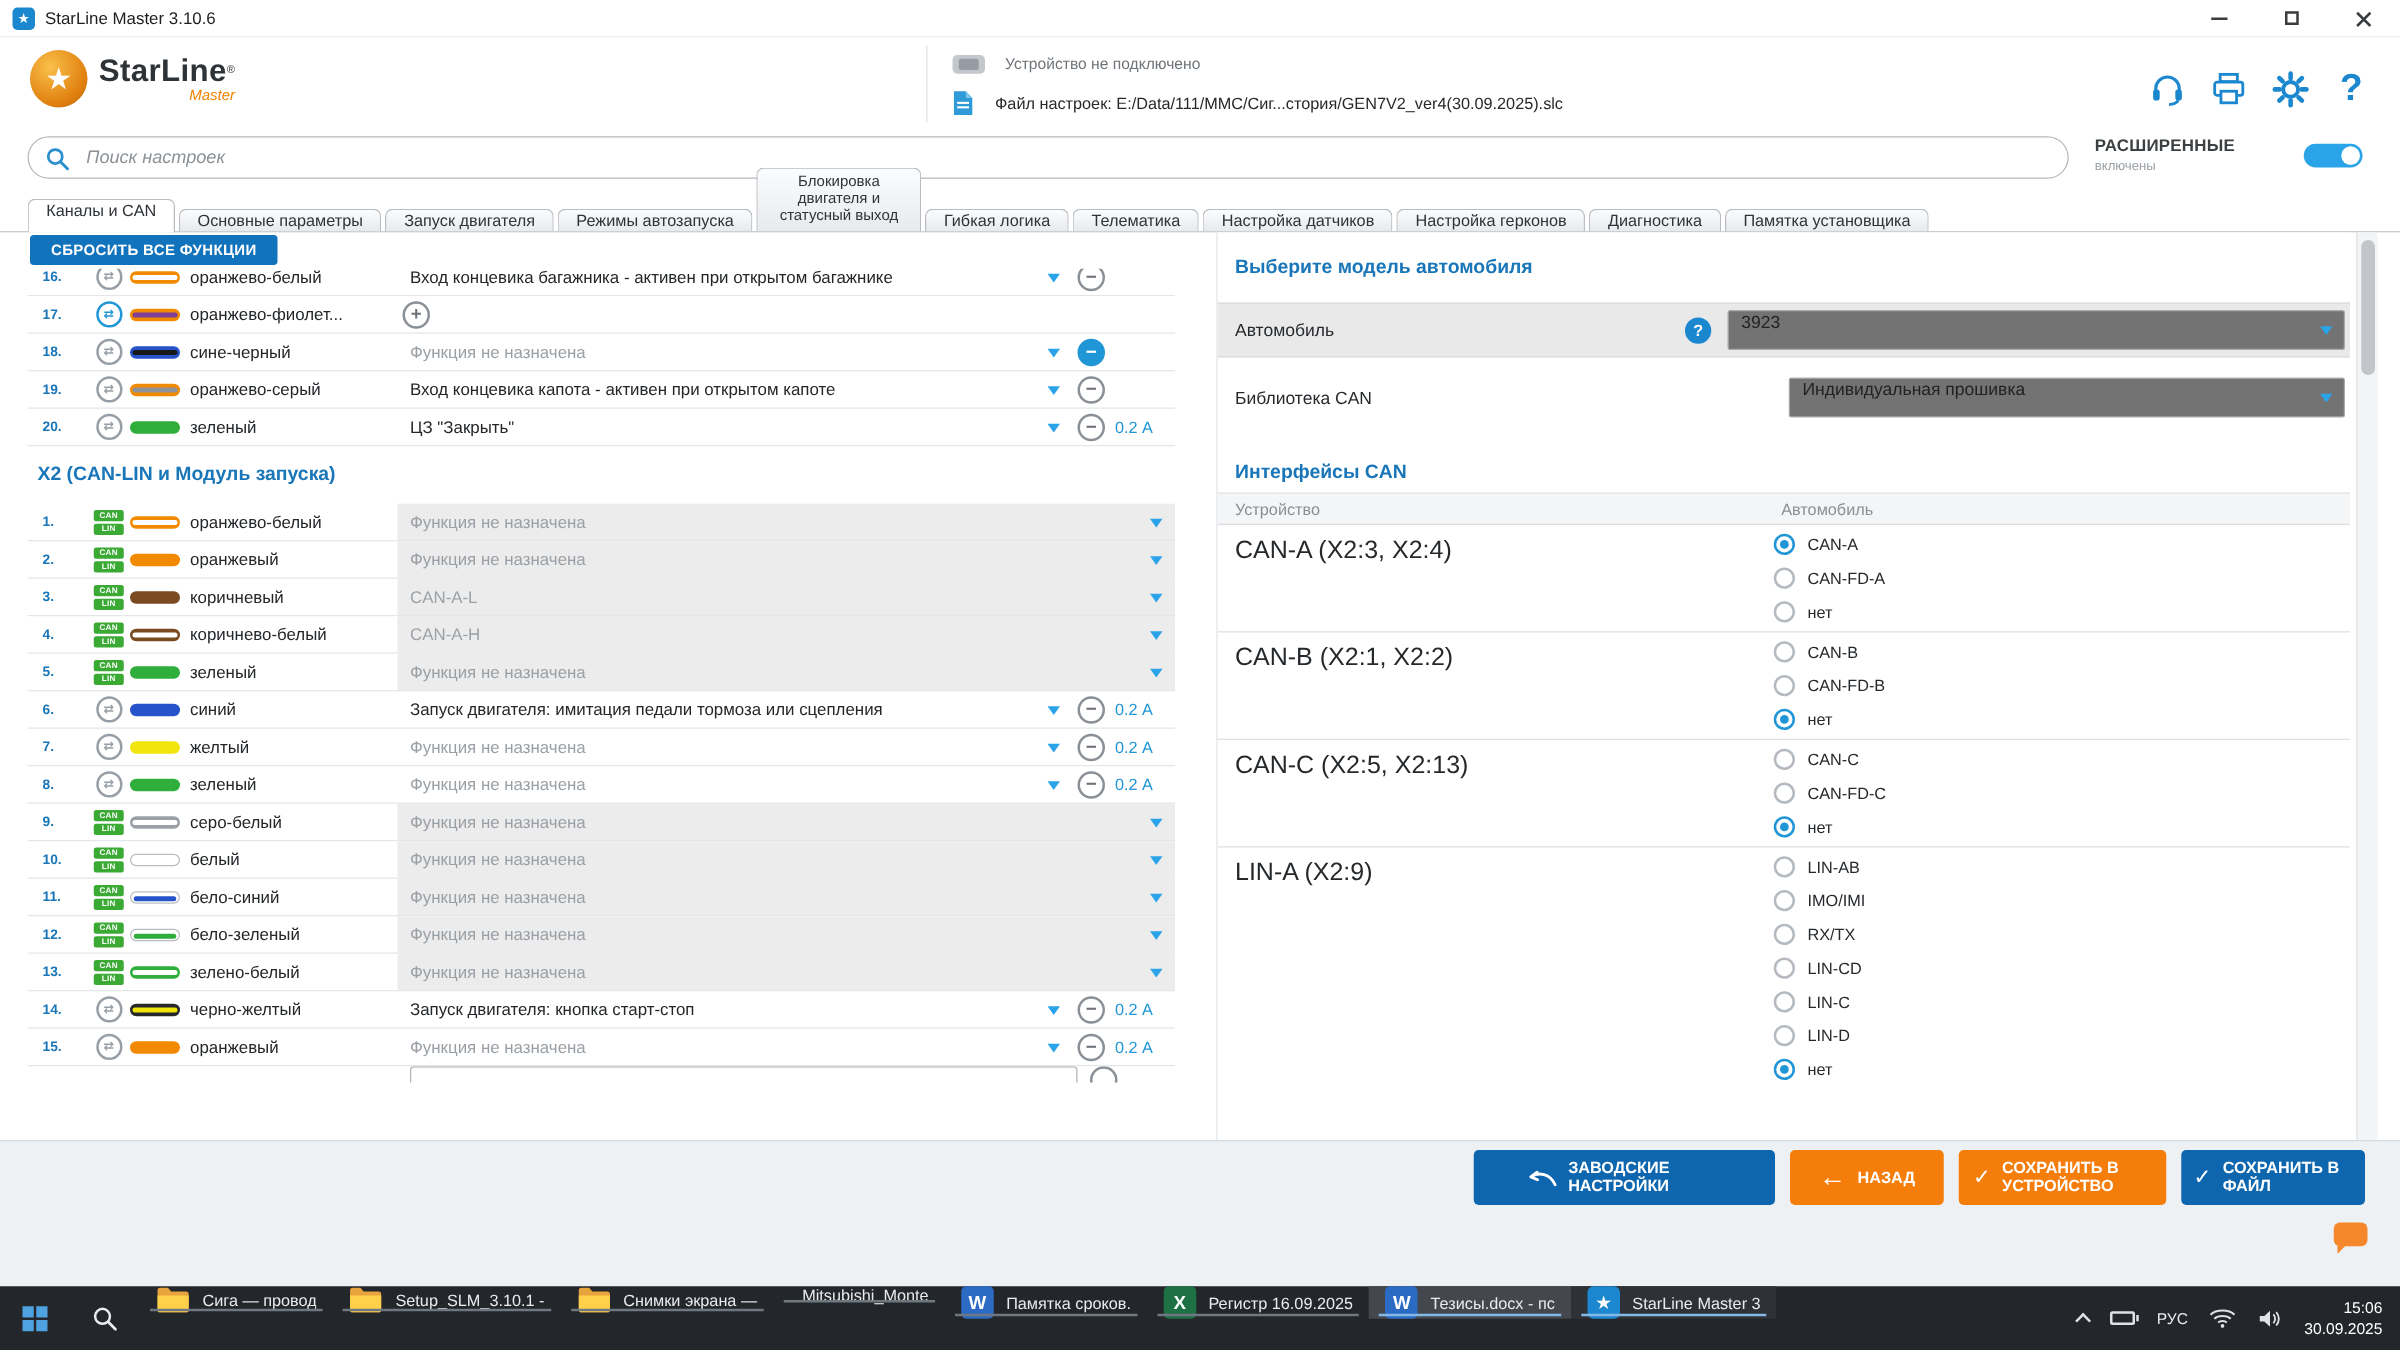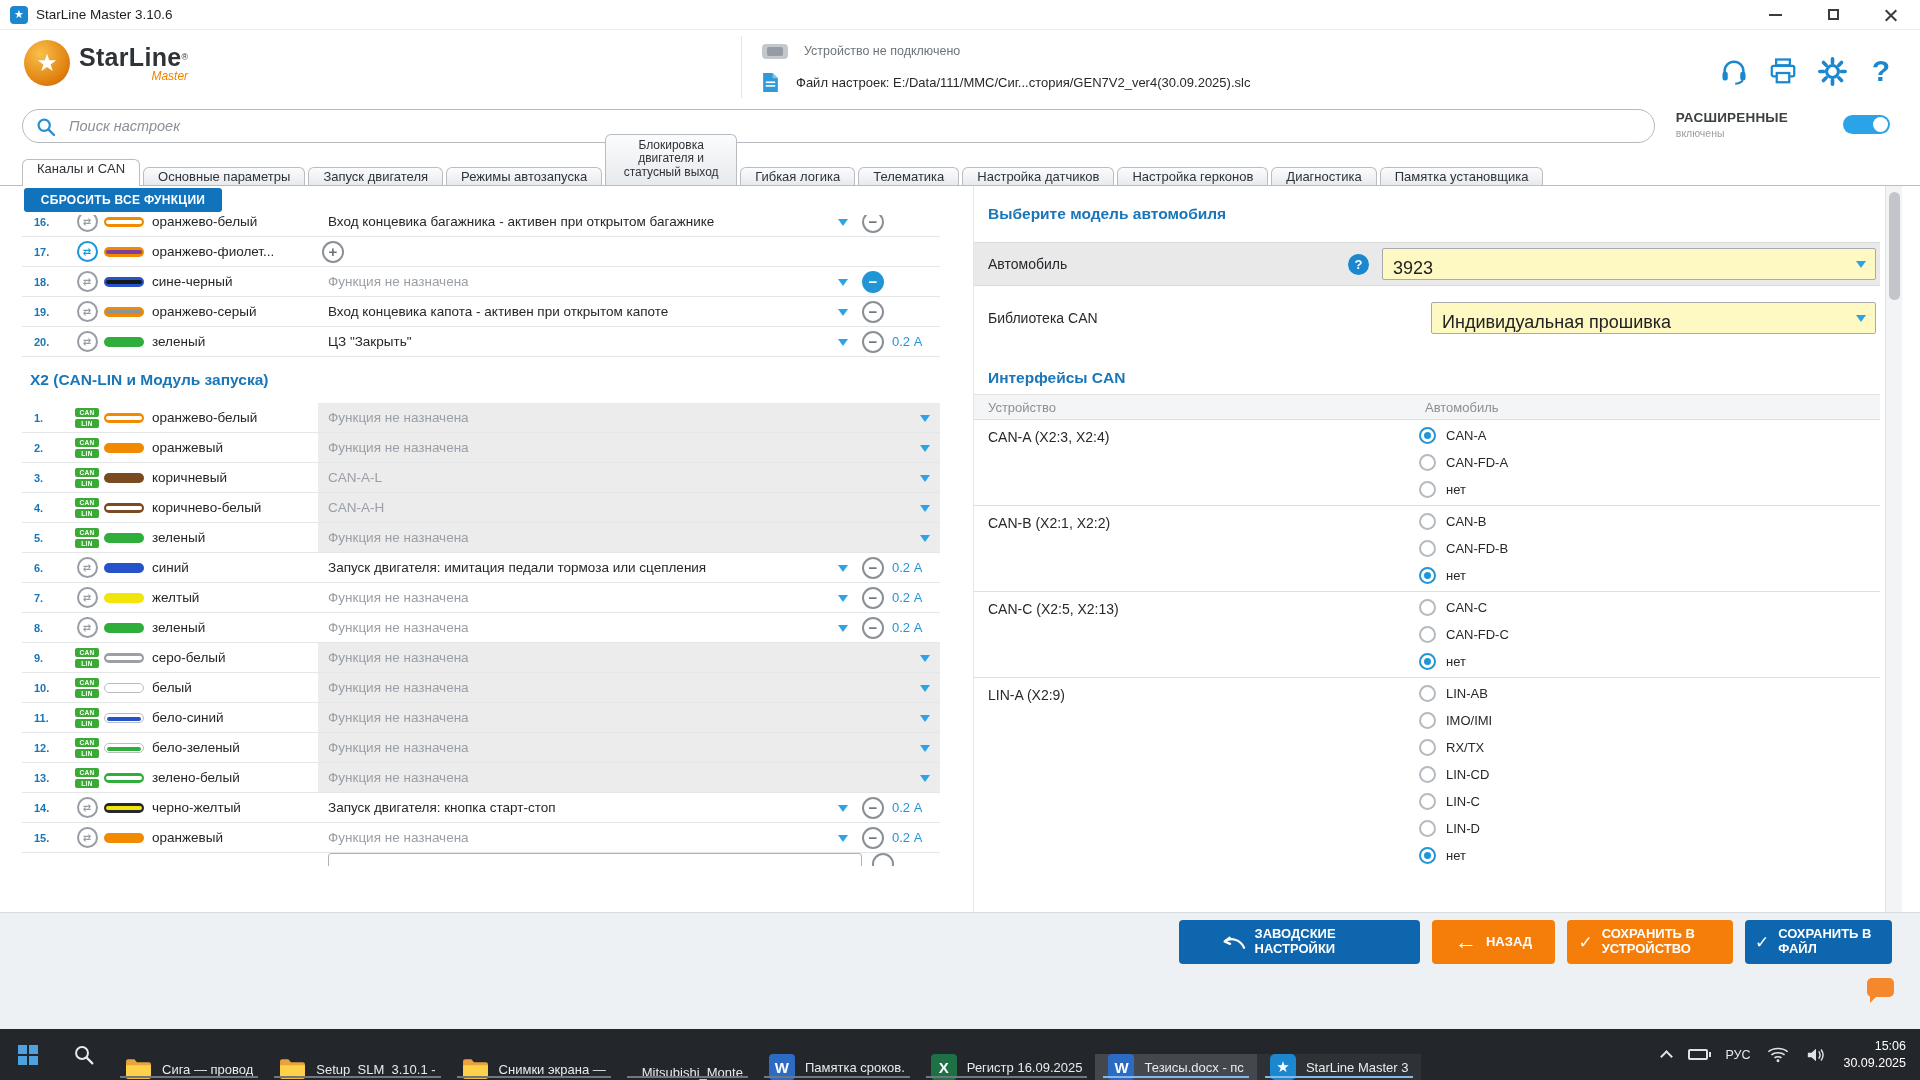--- a/index.html
+++ b/index.html
@@ -86,32 +86,32 @@
   .row-sliver{height:13px;overflow:hidden;display:flex;padding-left:306px;}
   .row-sliver .box{width:534px;height:30px;border:1px solid #aeb3b8;border-radius:3px;margin-right:10px;}
   .row-sliver .circ{width:22px;height:22px;border-radius:50%;border:2px solid #8a9096;}
 
   
   .right-panel{position:absolute;left:973px;top:0;width:907px;height:726px;background:#fff;border-left:1px solid #e4e6e8;overflow:hidden;}
   .rp-h{height:44px;display:flex;align-items:flex-end;padding:0 0 7px 14px;font-size:15.5px;font-weight:bold;color:#1976b8;}
   .car-row{height:44px;margin-top:12px;background:#e9e9ea;border-top:1px solid #d8dadc;border-bottom:1px solid #d8dadc;display:flex;align-items:center;padding-left:14px;position:relative;}
   .row-lbl{font-size:14px;color:#26292c;}
   .help-circle{position:absolute;left:374px;top:11px;width:21px;height:21px;border-radius:50%;background:#1b87cf;color:#fff;font-weight:bold;font-size:13px;display:flex;align-items:center;justify-content:center;}
-  .dd{position:absolute;height:32px;background:#fef9c3;border:1px solid #a6abb0;border-radius:2px;display:flex;align-items:flex-end;padding:0 30px 0 10px;font-size:18px;color:#222;}
+  .dd{position:absolute;height:32px;background:#737373;border:1px solid #a6abb0;border-radius:2px;display:flex;align-items:flex-start;padding:0 30px 0 10px;font-size:14px;color:#222;}
   .dd .dd-caret{right:9px;}
   .car-row .dd{left:408px;right:4px;top:5px;}
   .lib-row{height:64px;position:relative;display:flex;align-items:center;padding-left:14px;}
   .lib-row .dd{left:457px;right:4px;top:16px;}
   .rp-h2{height:44px;display:flex;align-items:flex-end;padding:0 0 7px 14px;font-size:15.5px;font-weight:bold;color:#1976b8;}
   .if-head{height:26px;background:#f4f5f6;border-top:1px solid #e0e2e4;border-bottom:1px solid #dcdee1;display:flex;align-items:center;font-size:13px;color:#8a9096;}
   .if-head .c1{width:445px;padding-left:14px;}
   .if-head .c2{padding-left:6px;}
   .if-group{display:flex;border-bottom:1px solid #dddfe2;padding:2px 0;}
   .if-group:last-child{border-bottom:none;}
-  .if-device{width:445px;padding:7px 0 0 14px;font-size:14px;color:#26292c;}
+  .if-device{width:445px;padding:7px 0 0 14px;font-size:20px;color:#26292c;}
   .if-options{flex:1;display:flex;flex-direction:column;}
   .if-opt{height:27px;display:flex;align-items:center;gap:10px;}
   .radio{width:17px;height:17px;border-radius:50%;border:2px solid #b4bac0;background:#fff;position:relative;flex-shrink:0;}
   .radio.sel{border-color:#2196d6;}
   .radio.sel::after{content:"";position:absolute;inset:3px;border-radius:50%;background:#2196d6;}
   .if-opt-label{font-size:13px;color:#26292c;}
 
   .v-scroll{position:absolute;right:18px;top:0;width:17px;height:726px;background:#f3f4f5;border-left:1px solid #e0e2e4;}
   .v-thumb{position:absolute;left:3px;top:6px;width:11px;height:108px;border-radius:6px;background:#c2c6ca;}
 
@@ -754,21 +754,21 @@
         <span></span>
         <span></span>
       </span>
   </div>
   <div class="tb-search">
     <svg width="22" height="22" viewBox="0 0 20 20">
         <circle cx="8.2" cy="8.2" r="5.4" fill="none" stroke="#e9ebee" stroke-width="1.8"></circle>
         <line x1="12.4" y1="12.4" x2="17.6" y2="17.6" stroke="#e9ebee" stroke-width="2" stroke-linecap="round"></line>
       </svg>
   </div>
-  <div id="tb-items" style="display:flex;align-items:flex-end;">
+  <div id="tb-items" style="display:flex;align-items:flex-start;">
       <div class="tb-item">
         <span><span class="fold"><svg width="27" height="22" viewBox="0 0 26 21">
               <path d="M1 3 a2 2 0 0 1 2-2 h6 l2.5 3 H23 a2 2 0 0 1 2 2 v12 a2 2 0 0 1-2 2 H3 a2 2 0 0 1-2-2 Z" fill="#e8a33d"></path>
               <path d="M1 7 h24 v11 a2 2 0 0 1-2 2 H3 a2 2 0 0 1-2-2 Z" fill="#ffd04a"></path>
             </svg></span></span>
         <span class="lab">Сига — провод</span>
         <span class="uline"></span>
       </div>
       <div class="tb-item">
         <span><span class="fold"><svg width="27" height="22" viewBox="0 0 26 21">

